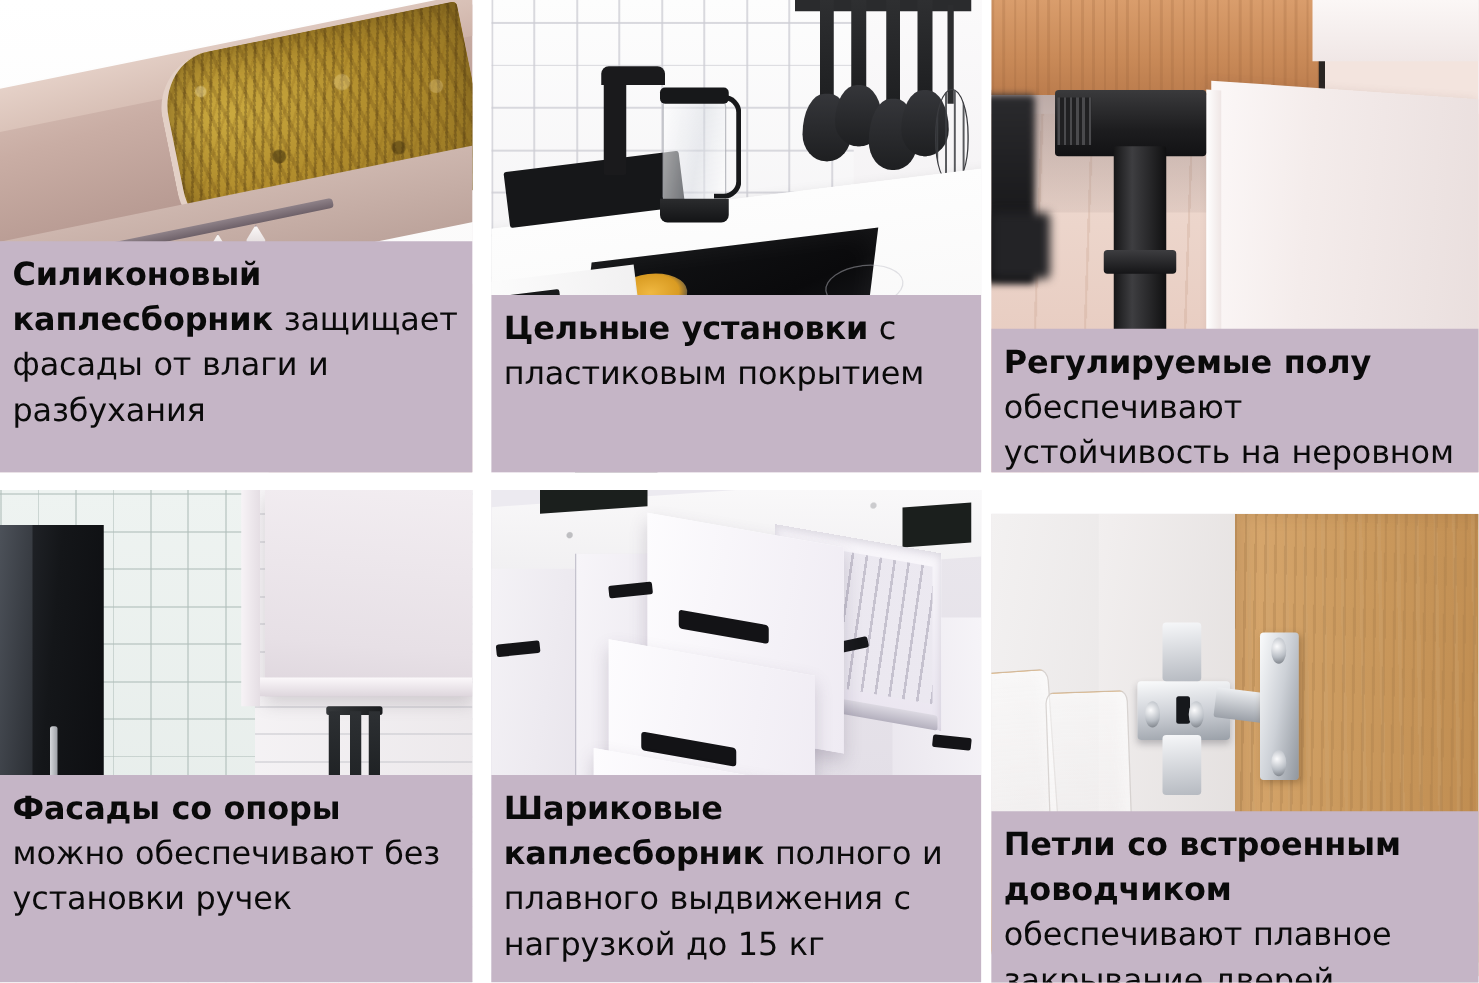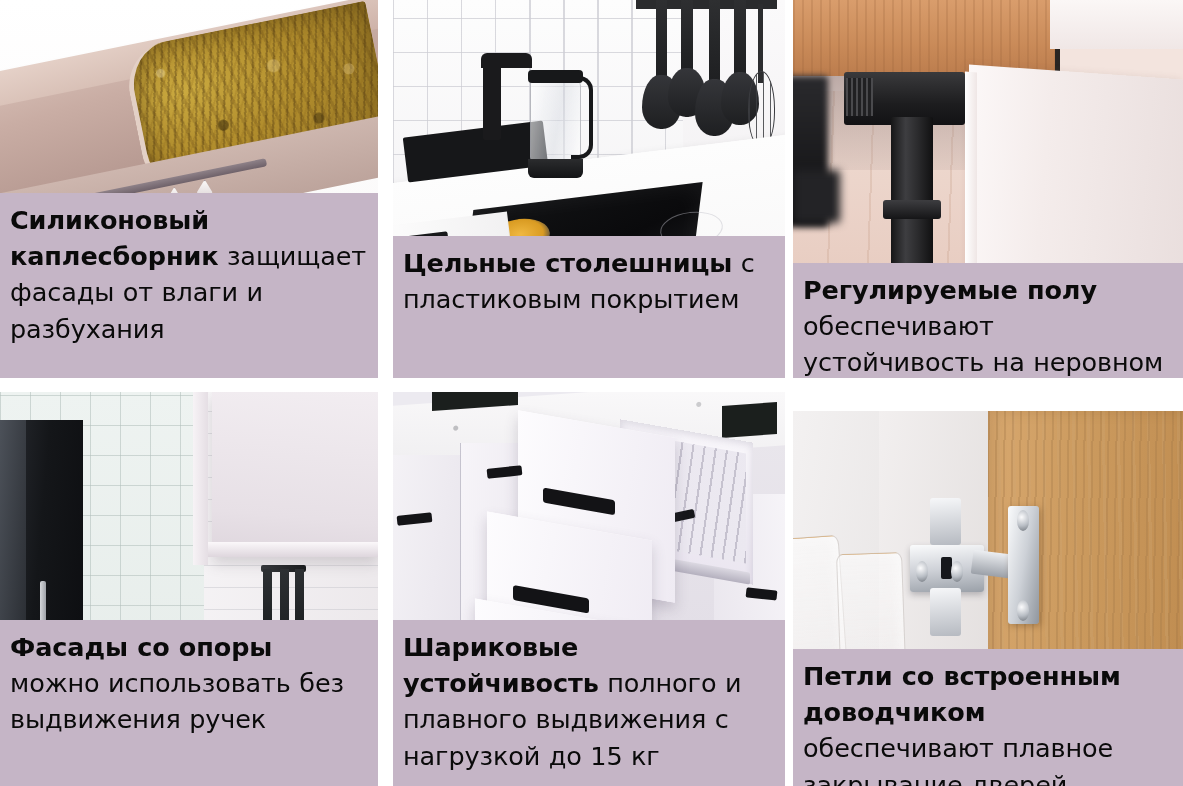--- a/index.html
+++ b/index.html
@@ -633,21 +633,21 @@
       <div class="kettle-lid"></div>
       <div class="kettle-base"></div>
       <div class="kettle-handle"></div>
       <div class="cab-front"></div>
       <div class="handle h1"></div>
       <div class="handle h2"></div>
       <div class="handle h3"></div>
       <div class="oven"></div>
     </div>
     <div class="caption">
-      <b>Цельные столешницы</b><span> с пластиковым покрытием</span>
+      <b>Цельные установки</b><span> с пластиковым покрытием</span>
     </div>
   </div>
 
   <div class="card" id="card-legs">
     <div class="photo p-leg">
       <div class="floor"></div>
       <div class="shadow-band"></div>
       <div class="wood-top"></div>
       <div class="carcass-top"></div>
       <div class="leg-blur"></div>
@@ -678,21 +678,21 @@
       <div class="tool4 t1"></div>
       <div class="tool4 t2"></div>
       <div class="tool4 t3"></div>
       <div class="counter4"></div>
       <div class="sink4"></div>
       <div class="faucet4"></div>
       <div class="faucet4-sp"></div>
       <div class="jug4"></div>
     </div>
     <div class="caption">
-      <b>Фасады со опоры</b><span> можно использовать без выдвижения ручек</span>
+      <b>Фасады со опоры</b><span> можно обеспечивают без установки ручек</span>
     </div>
   </div>
 
   <div class="card" id="card-slides">
     <div class="photo p-draw">
       <div class="body"></div>
       <div class="wt"></div>
       <div class="wt-dark"></div>
       <div class="wt-dark2"></div>
       <div class="door-l"></div>
@@ -719,21 +719,21 @@
       <div class="drawer d-bot">
           <div class="face"></div>
           <div class="bar"></div>
         </div>
       <div class="hdl a"></div>
       <div class="hdl b"></div>
       <div class="hdl c"></div>
       <div class="hdl d"></div>
     </div>
     <div class="caption">
-      <b>Шариковые устойчивость</b><span> полного и плавного выдвижения с нагрузкой до 15 кг</span>
+      <b>Шариковые каплесборник</b><span> полного и плавного выдвижения с нагрузкой до 15 кг</span>
     </div>
   </div>
 
   <div class="card" id="card-hinges">
     <div class="photo p-hinge">
       <div class="bg-left"></div>
       <div class="panel-white"></div>
       <div class="door-wood"></div>
       <div class="shelf"></div>
       <div class="shelf2"></div>

